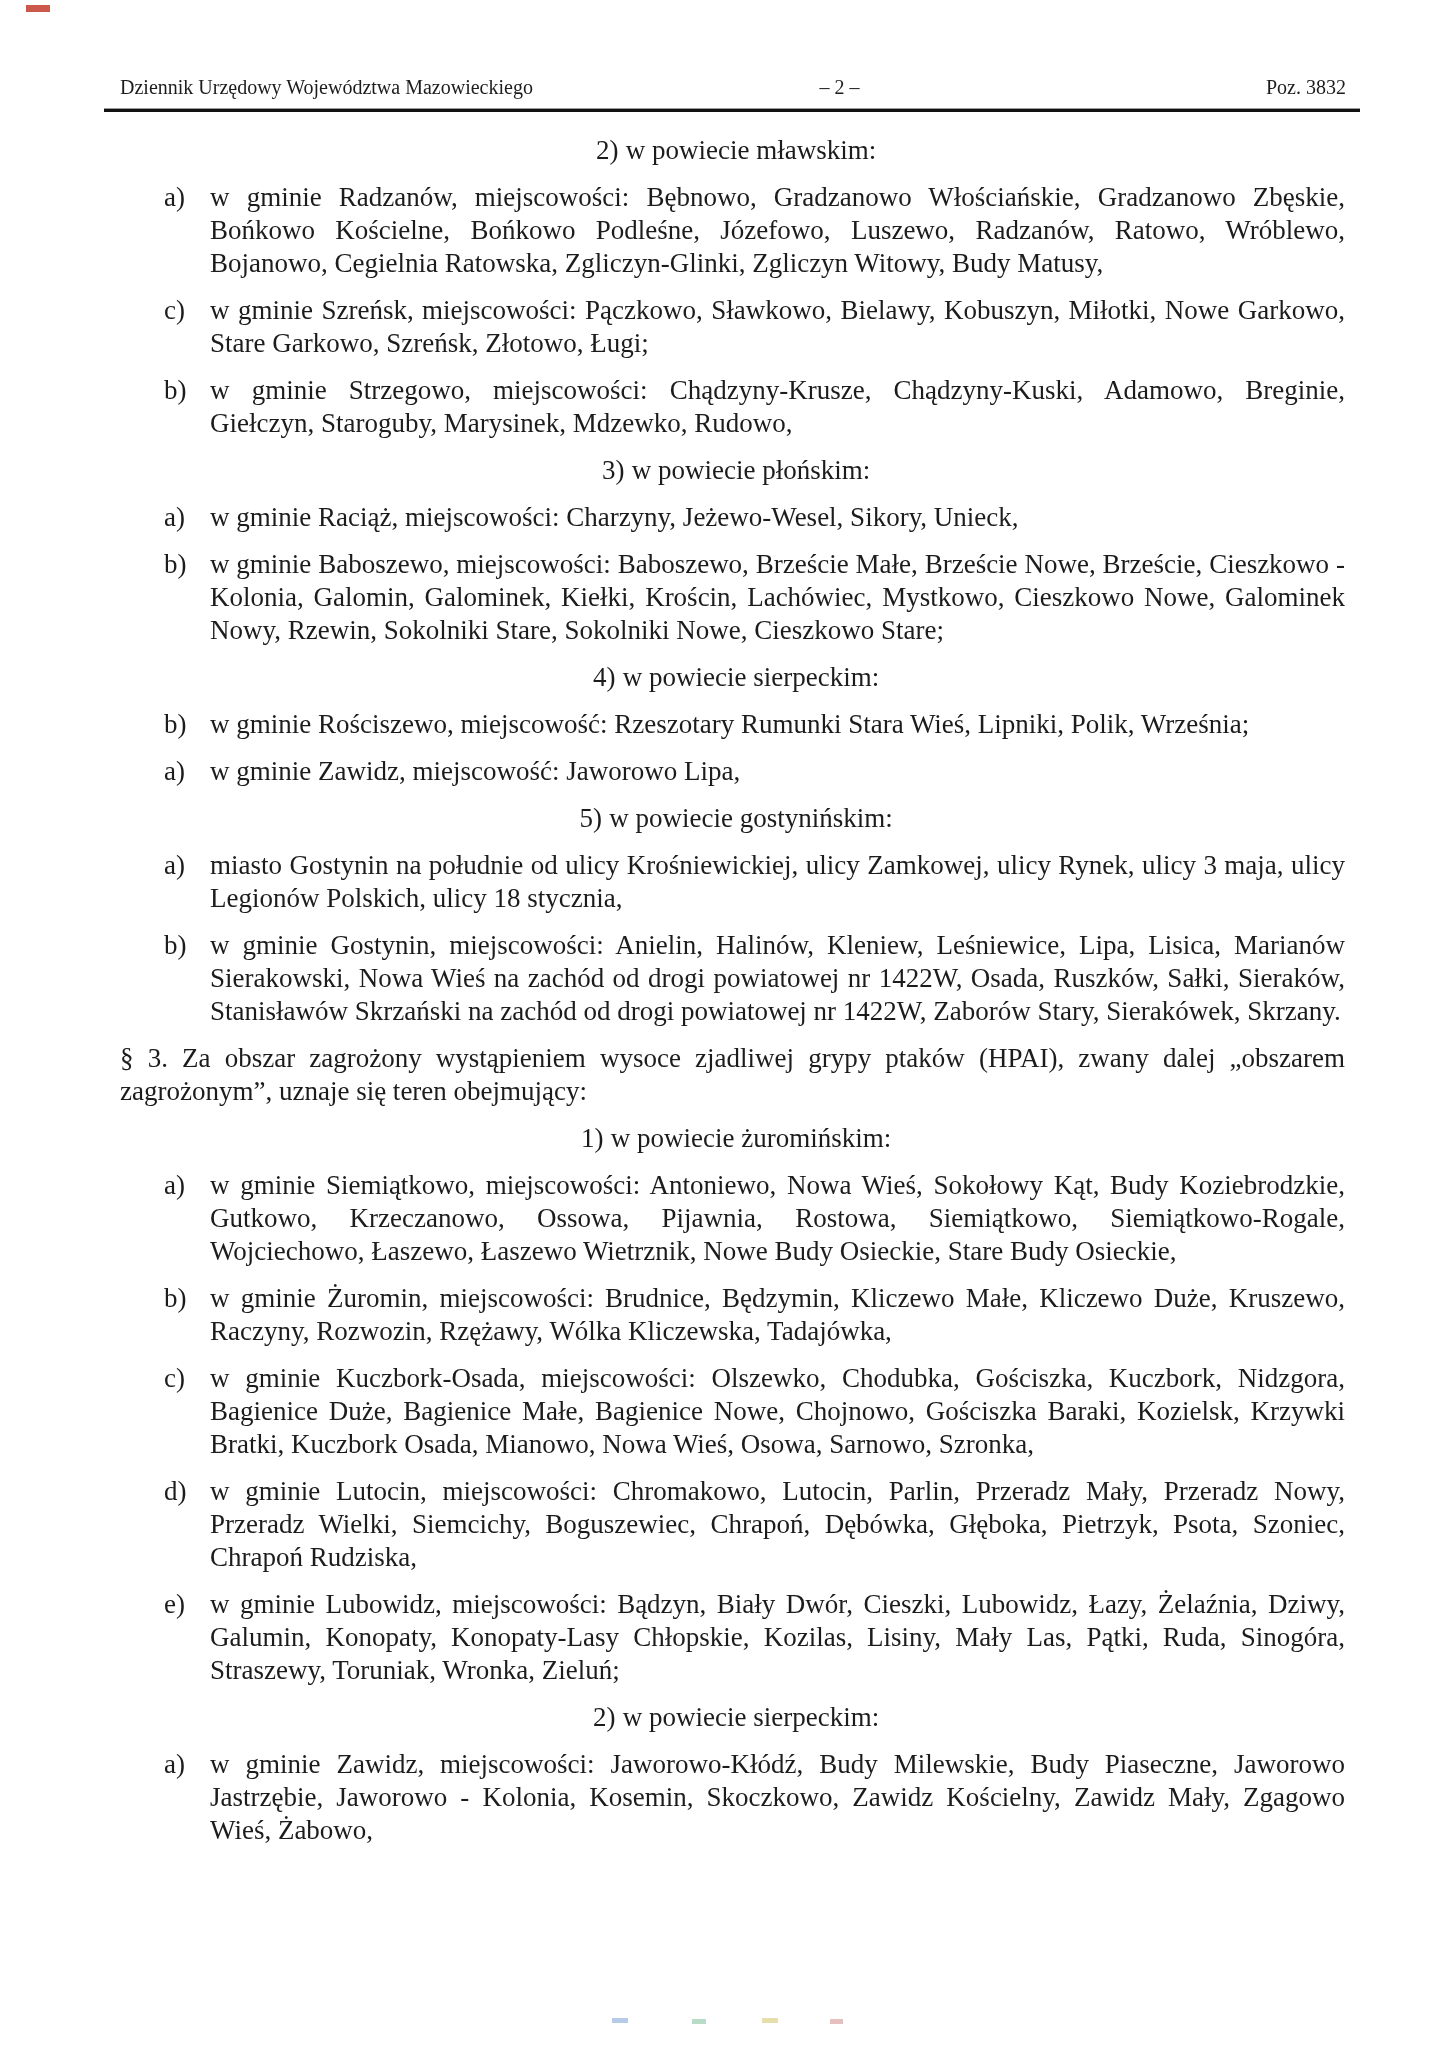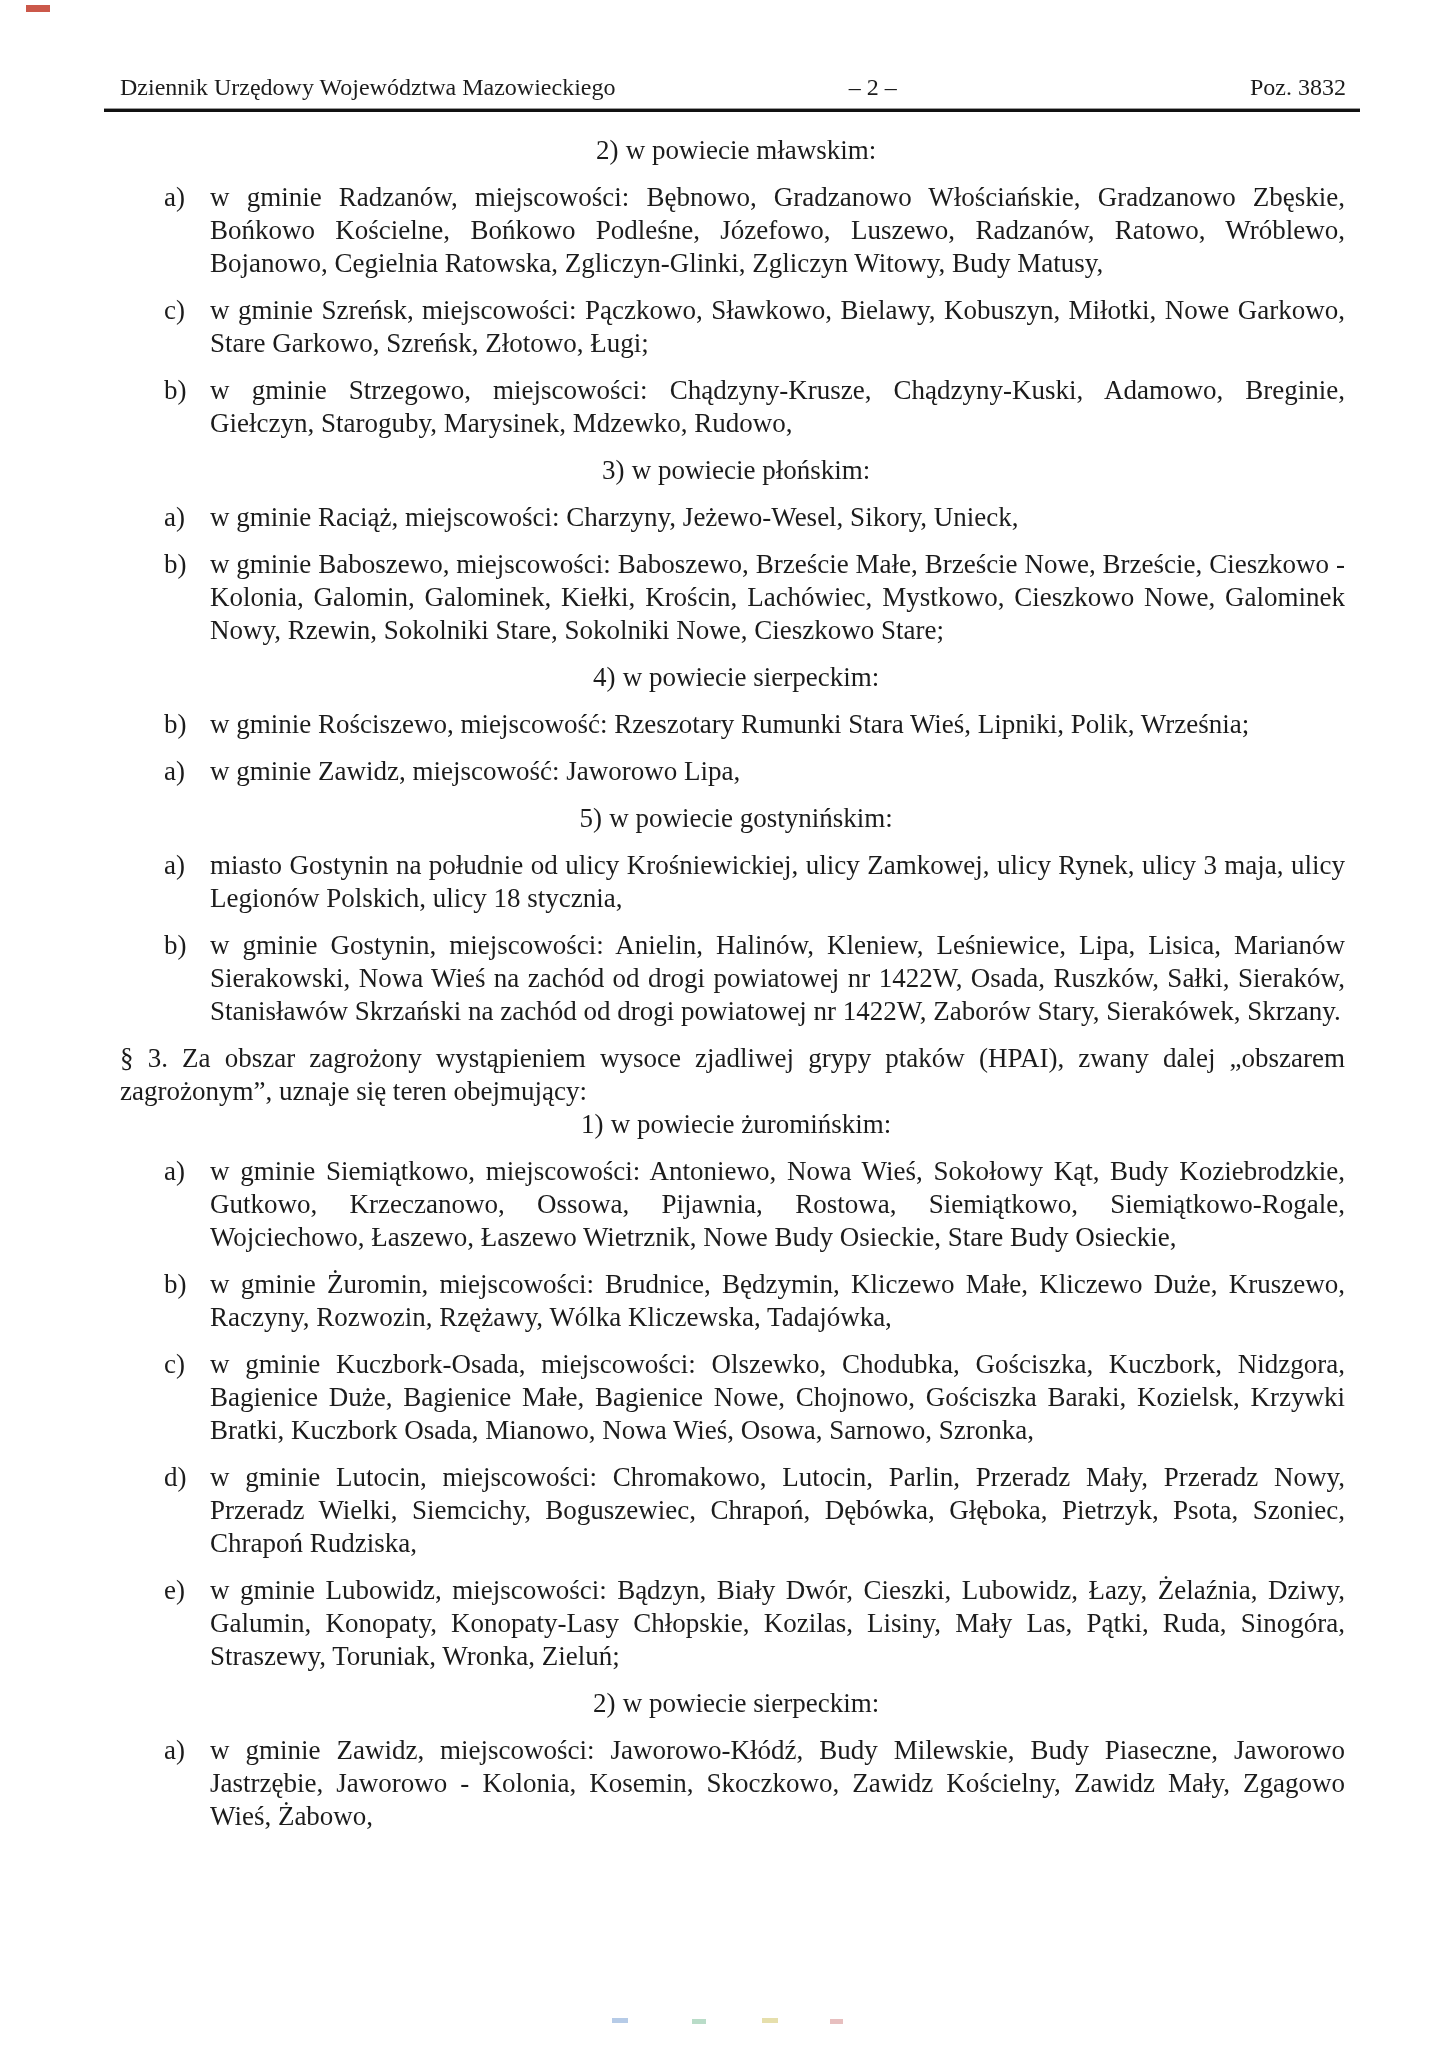--- a/index.html
+++ b/index.html
@@ -18,21 +18,21 @@
     left: 26px; top: 5px;
     width: 24px; height: 7px;
     background: #c23b2a;
     opacity: 0.85;
   }
   .header {
     position: absolute;
     left: 120px; right: 102px; top: 72px;
     display: flex;
     align-items: center;
-    font-size: 24px;
+    font-size: 20px;
     line-height: 30px;
   }
   .header .journal { flex: 0 0 auto; }
   .header .pageno  { flex: 1 1 auto; text-align: center; padding-right: 120px; }
   .header .pos     { flex: 0 0 auto; }
   .rule {
     position: absolute;
     left: 104px; right: 88px; top: 108px;
     height: 3px;
     background: #111;
@@ -57,20 +57,21 @@
     padding-left: 90px;
     text-indent: -46px;
     text-align: justify;
   }
   .l2 .marker {
     display: inline-block;
     width: 46px;
     text-indent: 0;
   }
   .para {
+    margin-bottom: 14px;
     text-align: justify;
   }
   .scan-dot {
     position: absolute;
     height: 5px;
     opacity: 0.55;
   }
   .dot-0 { left: 612px; top: 2018px; width: 16px; background: #7aa0d4; }
   .dot-1 { left: 692px; top: 2019px; width: 14px; background: #7fbf9b; }
   .dot-2 { left: 762px; top: 2018px; width: 16px; background: #d2c468; }

